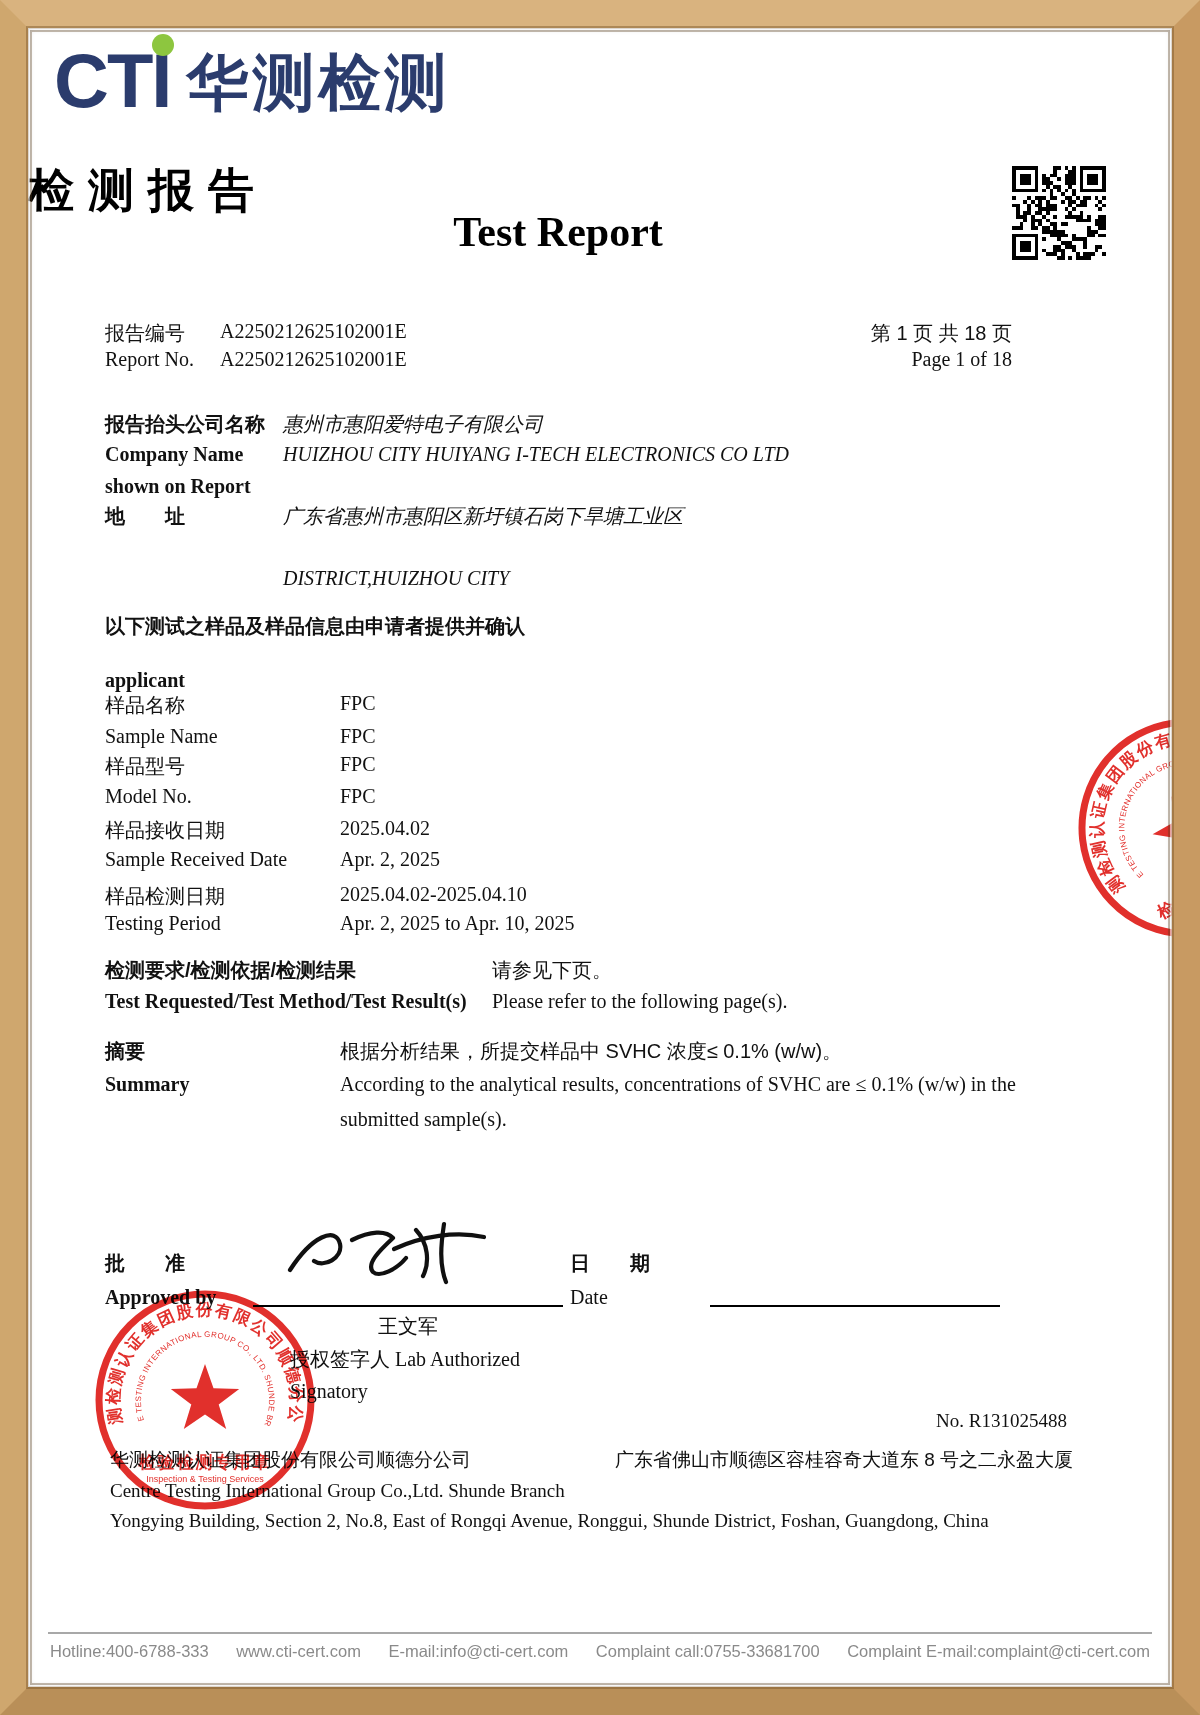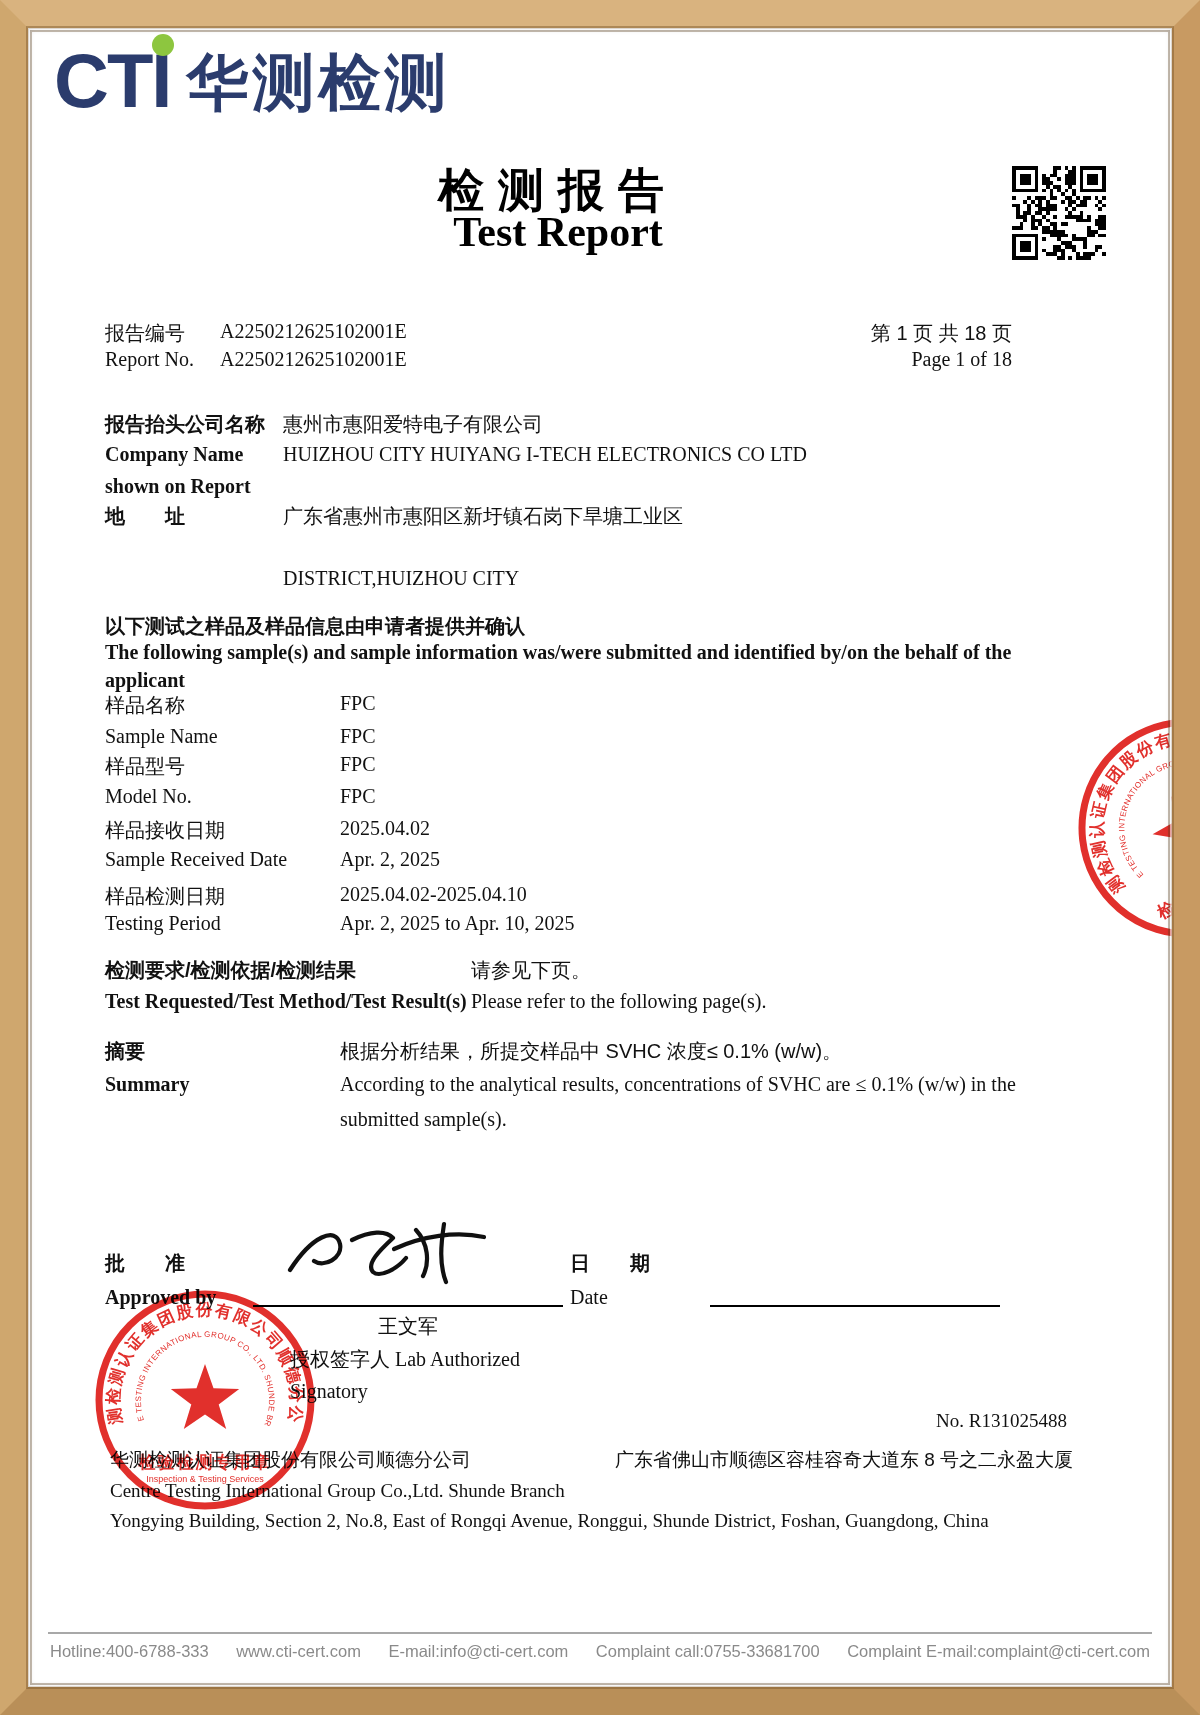--- a/index.html
+++ b/index.html
@@ -12,32 +12,32 @@
   .frame:after{content:"";position:absolute;inset:0;border:2px solid rgba(255,255,255,.55);
                box-shadow:inset 0 0 0 2px rgba(90,60,25,.35);}
   
   .paper{position:absolute;left:28px;top:28px;width:1144px;height:1659px;background:#fff;
          overflow:hidden;box-shadow:inset 0 0 6px rgba(0,0,0,.25);}
   .ln{position:absolute;left:0;right:0;height:30px;white-space:nowrap;font-size:20px;color:#111;}
   .ln span{position:absolute;white-space:nowrap;}
   .lab{left:77px;}
   .labB{left:77px;font-weight:bold;}
   .cjk{font-family:"Liberation Sans",sans-serif;}
-  .v1{left:192px;} .v2{left:255px;} .v3{left:312px;} .v4{left:443px;}
+  .v1{left:192px;} .v2{left:255px;font-style:italic;} .v3{left:312px;} .v4{left:464px;}
   .pr{right:160px;text-align:right;}
   
   .logo{position:absolute;left:26px;top:18px;display:flex;align-items:flex-end;gap:16px;}
   .logo .cti{font-family:"Liberation Sans",sans-serif;font-weight:bold;font-size:76px;
              line-height:70px;color:#2b3c6d;letter-spacing:-2px;position:relative;}
   .logo .dot{position:absolute;right:-4px;top:-12px;width:22px;height:22px;border-radius:50%;
              background:#8dc63f;}
   .logo .cn{font-family:"Liberation Sans",sans-serif;font-weight:bold;font-size:62px;
             line-height:66px;color:#2b3c6d;letter-spacing:4px;}
   
-  .tcn{position:absolute;left:0;width:1060px;top:132px;text-align:center;font-size:46px;
+  .tcn{position:absolute;left:0;width:1060px;top:132px;text-align:left;font-size:46px;
        font-weight:bold;letter-spacing:14px;color:#000;}
   .ten{position:absolute;left:0;width:1060px;top:180px;text-align:center;font-size:42px;
        font-weight:bold;color:#000;}
   .qr{position:absolute;left:984px;top:138px;width:94px;height:94px;}
   .rule{position:absolute;height:2px;background:#000;}
   .grayline{position:absolute;left:20px;right:20px;top:1604px;height:2px;background:#a8a8a8;}
   .fbar{position:absolute;left:22px;right:22px;top:1614px;display:flex;justify-content:space-between;
         font-family:"Liberation Sans",sans-serif;font-size:16.5px;color:#8a8a8a;}
   .sig{position:absolute;left:248px;top:1188px;z-index:3;}
   .stamp{position:absolute;z-index:4;mix-blend-mode:multiply;opacity:.95;}
@@ -295,23 +295,20 @@
     <span class="labB cjk">地　　址</span>
     <span class="v2 cjk">广东省惠州市惠阳区新圩镇石岗下旱塘工业区</span>
   </div>
   <div class="ln" style="top:539px">
     <span class="v2">DISTRICT,HUIZHOU CITY</span>
   </div>
 
   <div class="ln" style="top:585px">
       <span class="labB cjk">以下测试之样品及样品信息由申请者提供并确认</span>
     </div>
-  <div class="ln" style="top:613px">
-      <span class="labB">The following sample(s) and sample information was/were submitted and identified by/on the behalf of the</span>
-    </div>
   <div class="ln" style="top:641px">
       <span class="labB">applicant</span>
     </div>
 
   <div class="ln" style="top:664px">
       <span class="lab cjk">样品名称</span>
       <span class="v3">FPC</span>
     </div>
   <div class="ln" style="top:697px">
       <span class="lab">Sample Name</span>

